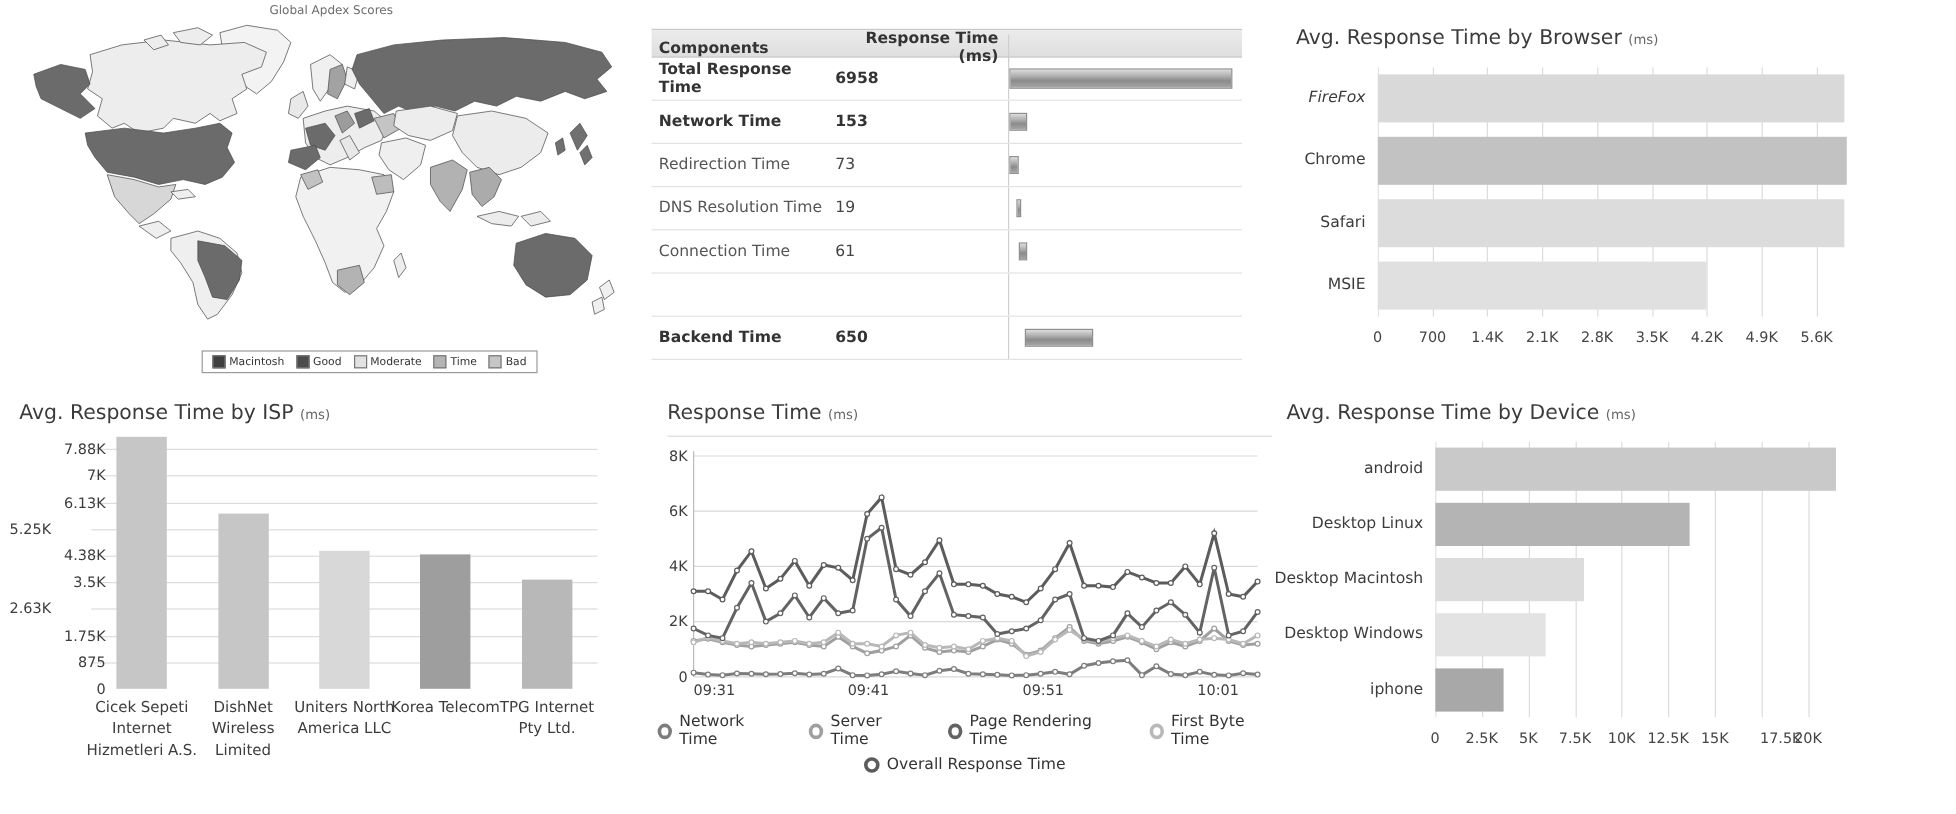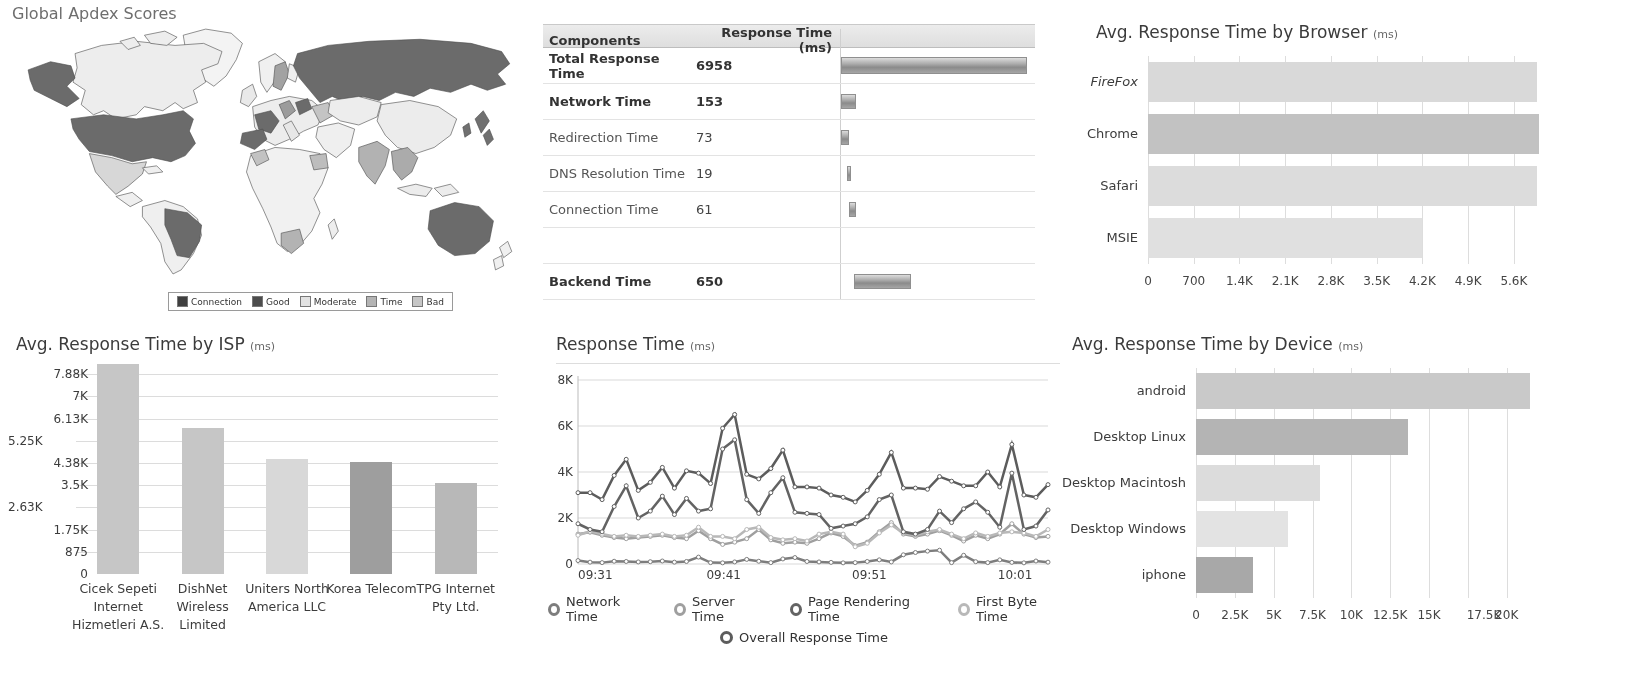--- a/index.html
+++ b/index.html
@@ -1,20 +1,20 @@
 <!DOCTYPE html>
 <html><head>
 <meta charset="utf-8">
 <style>
   html,body{margin:0;padding:0;background:#fff;}
   body{width:1630px;height:678px;position:relative;overflow:hidden;
        font-family:"DejaVu Sans","Liberation Sans",sans-serif;color:#3d3d3d;}
   .panel{position:absolute;}
   
-  .map-title{font-size:16px;color:#6e6e6e;padding:4px 0 0 0;}
+  .map-title{font-size:10px;color:#6e6e6e;padding:4px 0 0 0;text-align:center;}
   .map-svg{display:block;margin-top:2px;}
   .map-legend{position:absolute;left:168px;top:292px;border:1px solid #9a9a9a;background:#fff;
               display:flex;align-items:center;gap:10px;padding:3px 8px;font-size:9px;color:#333;}
   .map-legend .li{display:flex;align-items:center;gap:3px;}
   .map-legend .sw{width:9px;height:9px;border:1px solid #777;display:inline-block;}
   
   .ct{width:492px;font-size:13px;}
   .ct-header{display:grid;grid-template-columns:153px 144px 1fr;background:linear-gradient(#ececec,#dedede);
              border-top:1px solid #c9c9c9;border-bottom:1px solid #bdbdbd;height:22px;align-items:center;
              font-weight:bold;color:#333;}
@@ -96,21 +96,21 @@
       <path d="M368,160 L386,156 L402,160 L396,168 L380,166 Z" fill="#ececec"></path>
       <path d="M404,160 L420,156 L428,164 L412,168 Z" fill="#ececec"></path>
       <path d="M400,182 L424,174 L448,178 L462,192 L458,212 L444,224 L424,226 L408,216 L398,200 Z" fill="#6b6b6b"></path>
       <path d="M468,218 L476,212 L480,222 L472,228 Z" fill="#f0f0f0"></path>
       <path d="M462,230 L470,226 L472,236 L464,240 Z" fill="#f0f0f0"></path>
     </g>
   </svg>
   <div class="map-legend" id="map-legend">
       <div class="li">
         <div class="sw" style="background: rgb(63, 63, 63);"></div>
-        <div>Connection</div>
+        <div>Macintosh</div>
       </div>
       <div class="li">
         <div class="sw" style="background: rgb(76, 76, 76);"></div>
         <div>Good</div>
       </div>
       <div class="li">
         <div class="sw" style="background: rgb(226, 226, 226);"></div>
         <div>Moderate</div>
       </div>
       <div class="li">
@@ -175,21 +175,21 @@
         <div class="lab">Backend Time</div>
         <div class="val">650</div>
         <div class="barcell">
           <div class="tbar" style="width: 55.25px; margin-left: 13.005px;"></div>
         </div>
       </div>
     </div>
 </section>
 
 <section class="panel" style="left:1062px;top:22px;width:568px;">
-  <div class="chart-title" style="margin-left:34px;">
+  <div class="chart-title" style="margin-left:18px;">
     <span>Avg. Response Time by Browser</span>
     <span class="unit">(ms)</span>
   </div>
   <div id="chart-browser" class="hchart" style="height: 234px;">
       <div class="hplot" style="position: absolute; left: 86px; top: 0px; width: 392px; height: 208px; overflow: hidden;">
         <div class="vgrid" style="left: 0px;"></div>
         <div class="vgrid" style="left: 45.7333px;"></div>
         <div class="vgrid" style="left: 91.4667px;"></div>
         <div class="vgrid" style="left: 137.2px;"></div>
         <div class="vgrid" style="left: 182.933px;"></div>

